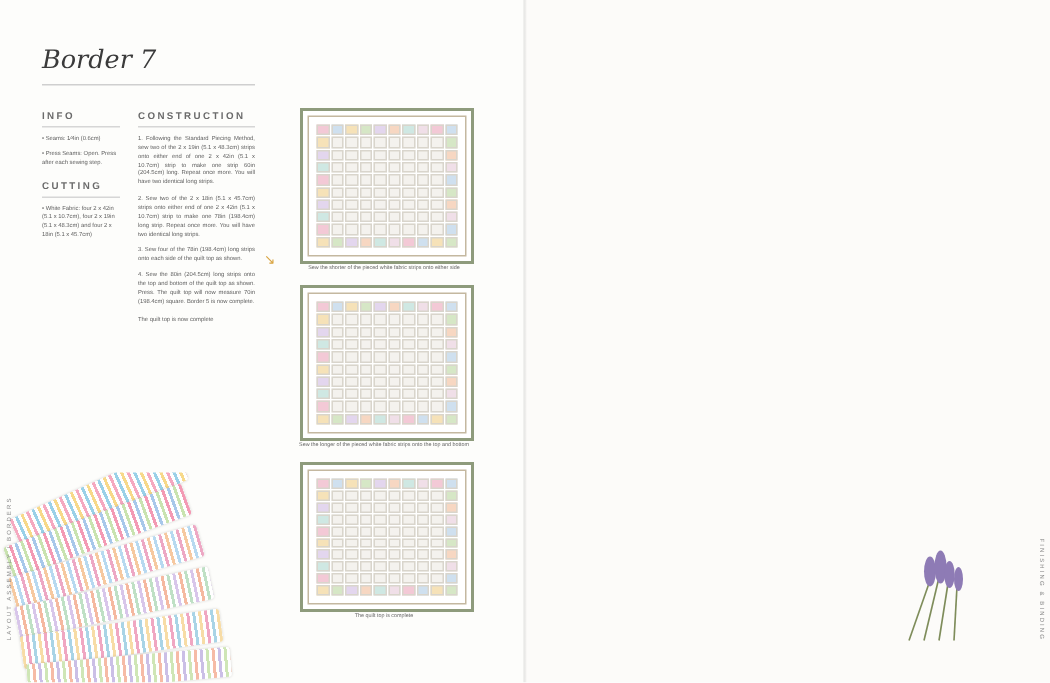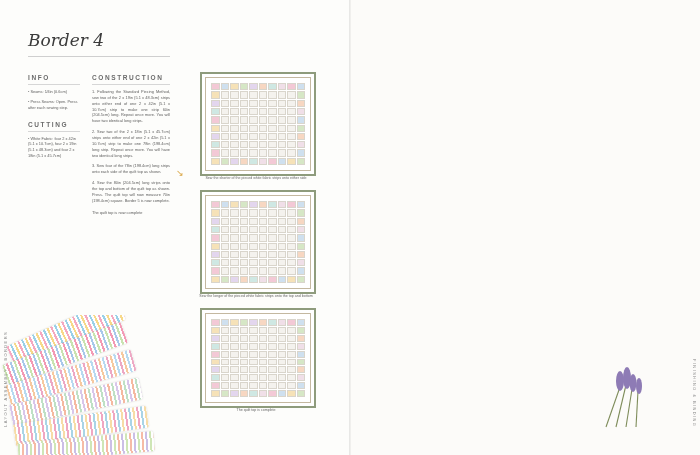--- a/index.html
+++ b/index.html
@@ -50,21 +50,21 @@
   .side-tab-r{position:absolute;right:3px;bottom:28px;writing-mode:vertical-rl;
     font-size:4px;letter-spacing:1.4px;color:#8a8a8a;}
 </style>
 </head>
 <body>
 
 <div class="spread">
 
   <div class="page page-left">
 
-    <div class="script border-title">Border 4</div>
+    <div class="script border-title">Border 7</div>
     <div class="rule" style="left:28px;top:56px;width:142px;"></div>
 
     <div class="col-info">
       <span class="sec-label">INFO</span>
       <div class="hr"></div>
       <div class="info-item">• Seams: 1⁄4in (0.6cm)</div>
       <div class="info-item">• Press Seams: Open. Press after each sewing step.</div>
       <div style="height:6px"></div>
       <span class="sec-label">CUTTING</span>
       <div class="hr"></div>

